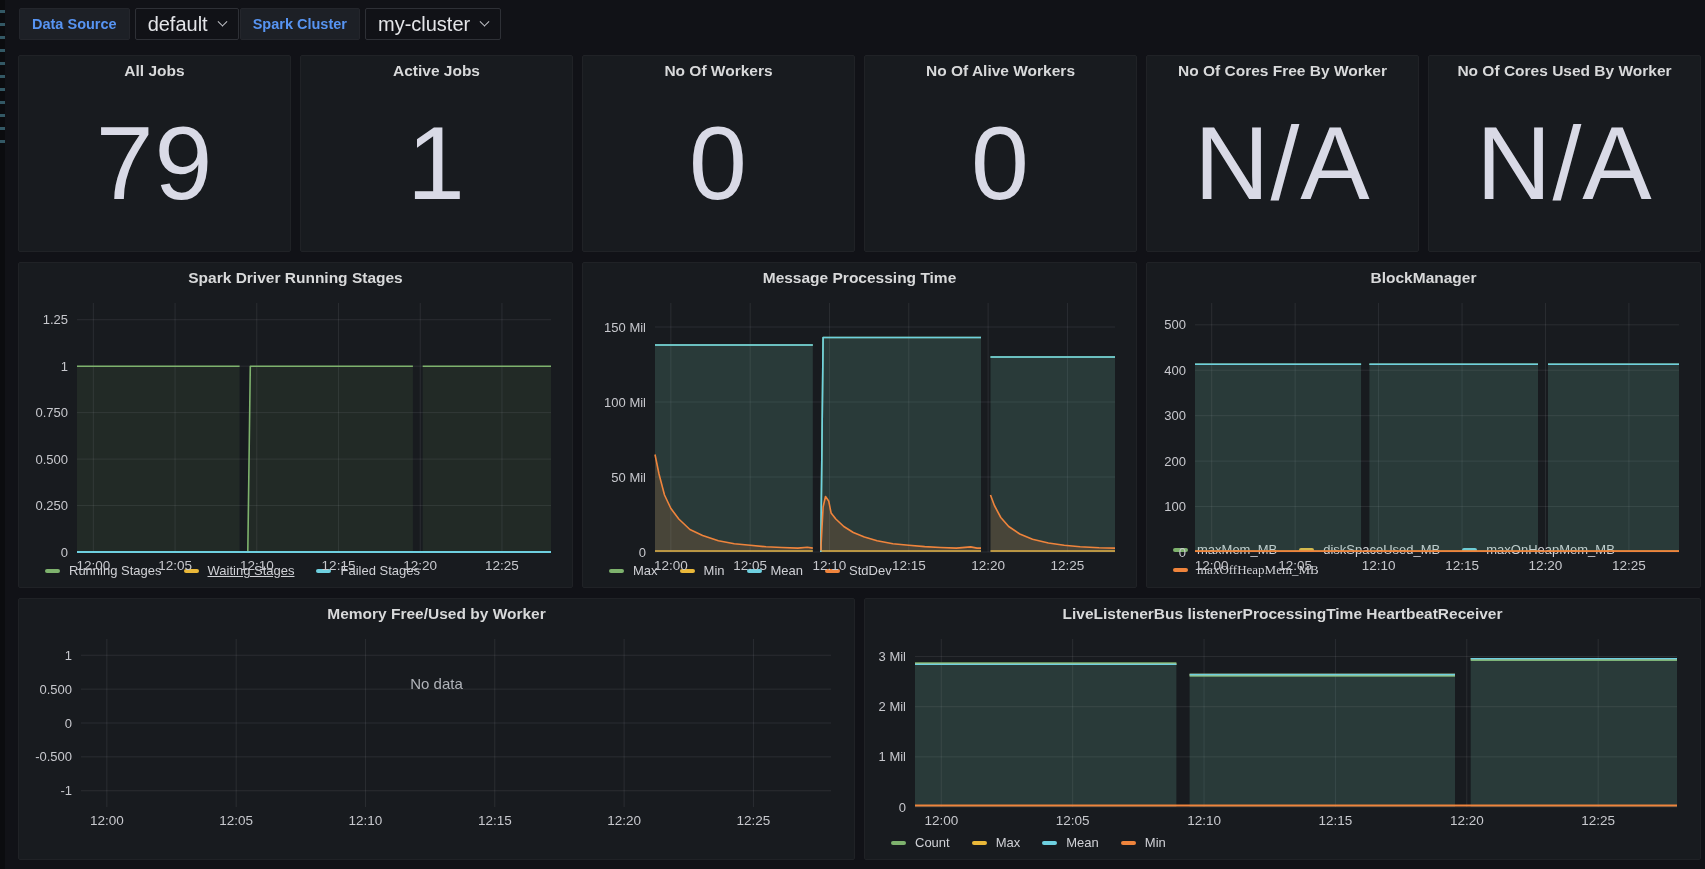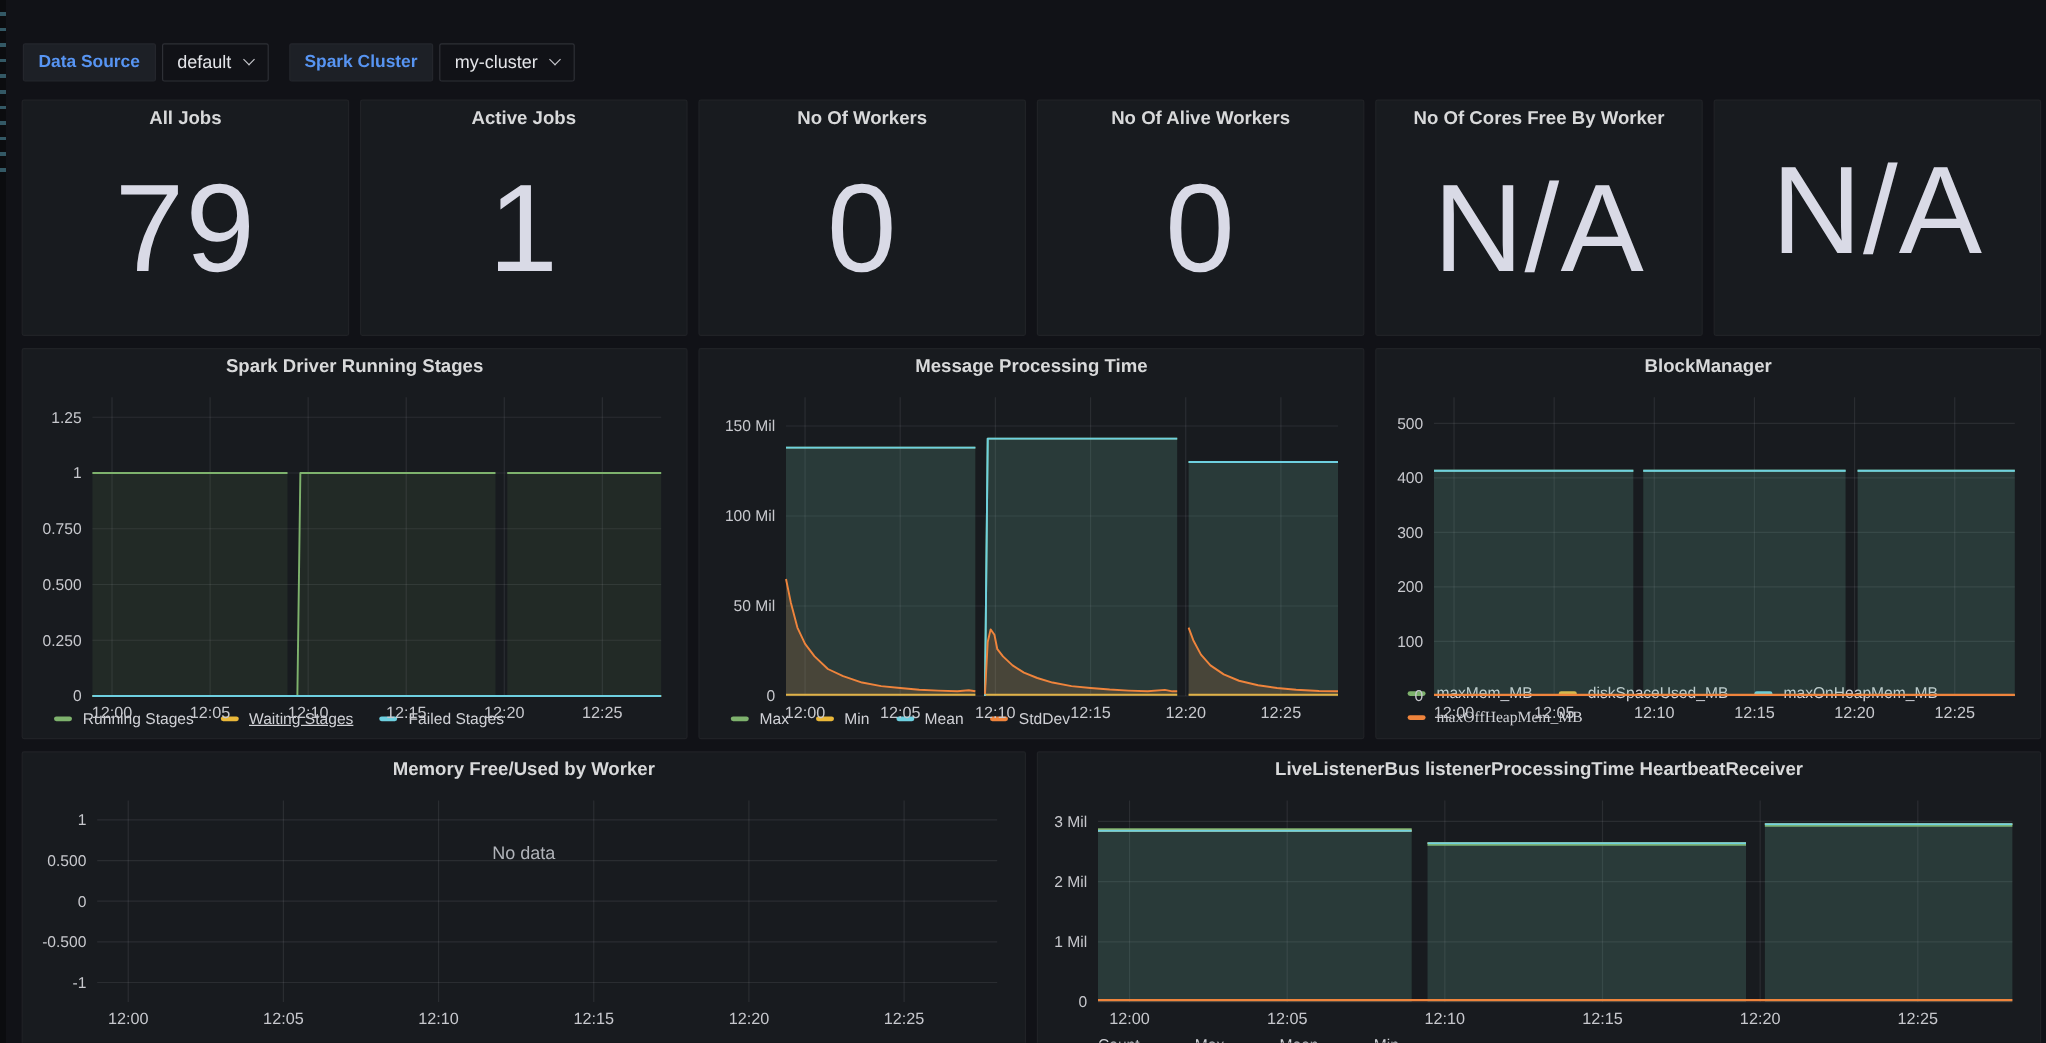--- a/index.html
+++ b/index.html
@@ -3,28 +3,28 @@
 <meta charset="utf-8">
 <style>
   * { box-sizing: border-box; }
   html,body { margin:0; padding:0; width:1705px; height:869px; overflow:hidden; }
   body { background:#111217; font-family:"Liberation Sans", sans-serif; color:#d8d9da; }
 
   .left-strip { position:fixed; left:0; top:0; width:5px; height:100%; background:#0b0c0f; z-index:5; }
   .left-strip .marks { width:100%; height:150px;
     background:repeating-linear-gradient(180deg, #0b0c0f 0 10px, #3d6b7a 10px 13px); opacity:.8; }
 
-  .topbar { display:flex; align-items:center; height:48px; padding-left:19px; gap:17px;margin-top:28px; }
+  .topbar { display:flex; align-items:center; height:48px; padding-left:19px; gap:1px; }
   .var-group { display:flex; gap:5px; }
   .var-label { height:32px; display:flex; align-items:center; padding:0 12px;
     background:#1d2026; border:1px solid #24262c; border-radius:2px;
     color:#5794f2; font-size:14.5px; font-weight:600; }
   .var-value { height:32px; display:flex; align-items:center; gap:11px; padding:0 12px;
     background:#111217; border:1px solid #2e3036; border-radius:2px;
-    color:#e4e5e9; font-size:15px; cursor:pointer; }
+    color:#e4e5e9; font-size:20px; cursor:pointer; }
   .chev { width:7px; height:7px; border-right:1.5px solid #c8c9ce; border-bottom:1.5px solid #c8c9ce;
     transform:rotate(45deg) translate(-2px,-2px); }
 
   .content { padding:7px 4px 0 18px; }
   .grid-row { display:grid; gap:9px; margin-bottom:10px; }
   .row-stats  { grid-template-columns:repeat(6,1fr); height:197px; }
   .row-mid    { grid-template-columns:repeat(3,1fr); height:326px; }
   .row-bottom { grid-template-columns:repeat(2,1fr); height:262px; }
 
   .panel { background:#181b1f; border:1px solid #202226; border-radius:2px;
@@ -87,20 +87,21 @@
     </div>
     <div class="panel">
       <div class="panel-title">No Of Alive Workers</div>
       <div class="stat-value">0</div>
     </div>
     <div class="panel">
       <div class="panel-title">No Of Cores Free By Worker</div>
       <div class="stat-value">N/A</div>
     </div>
     <div class="panel">
+      <div class="panel-title">No Of Cores Used By Worker</div>
       <div class="stat-value">N/A</div>
     </div>
   </div>
 
   <div class="grid-row row-mid">
     <div class="panel">
       <div class="panel-title">Spark Driver Running Stages</div>
       <div class="chart-body">
           <svg width="548" height="283" viewBox="0 0 548 283">
             <line x1="58" x2="532" y1="259" y2="259" stroke="rgba(204,204,220,0.10)" stroke-width="1"></line>

